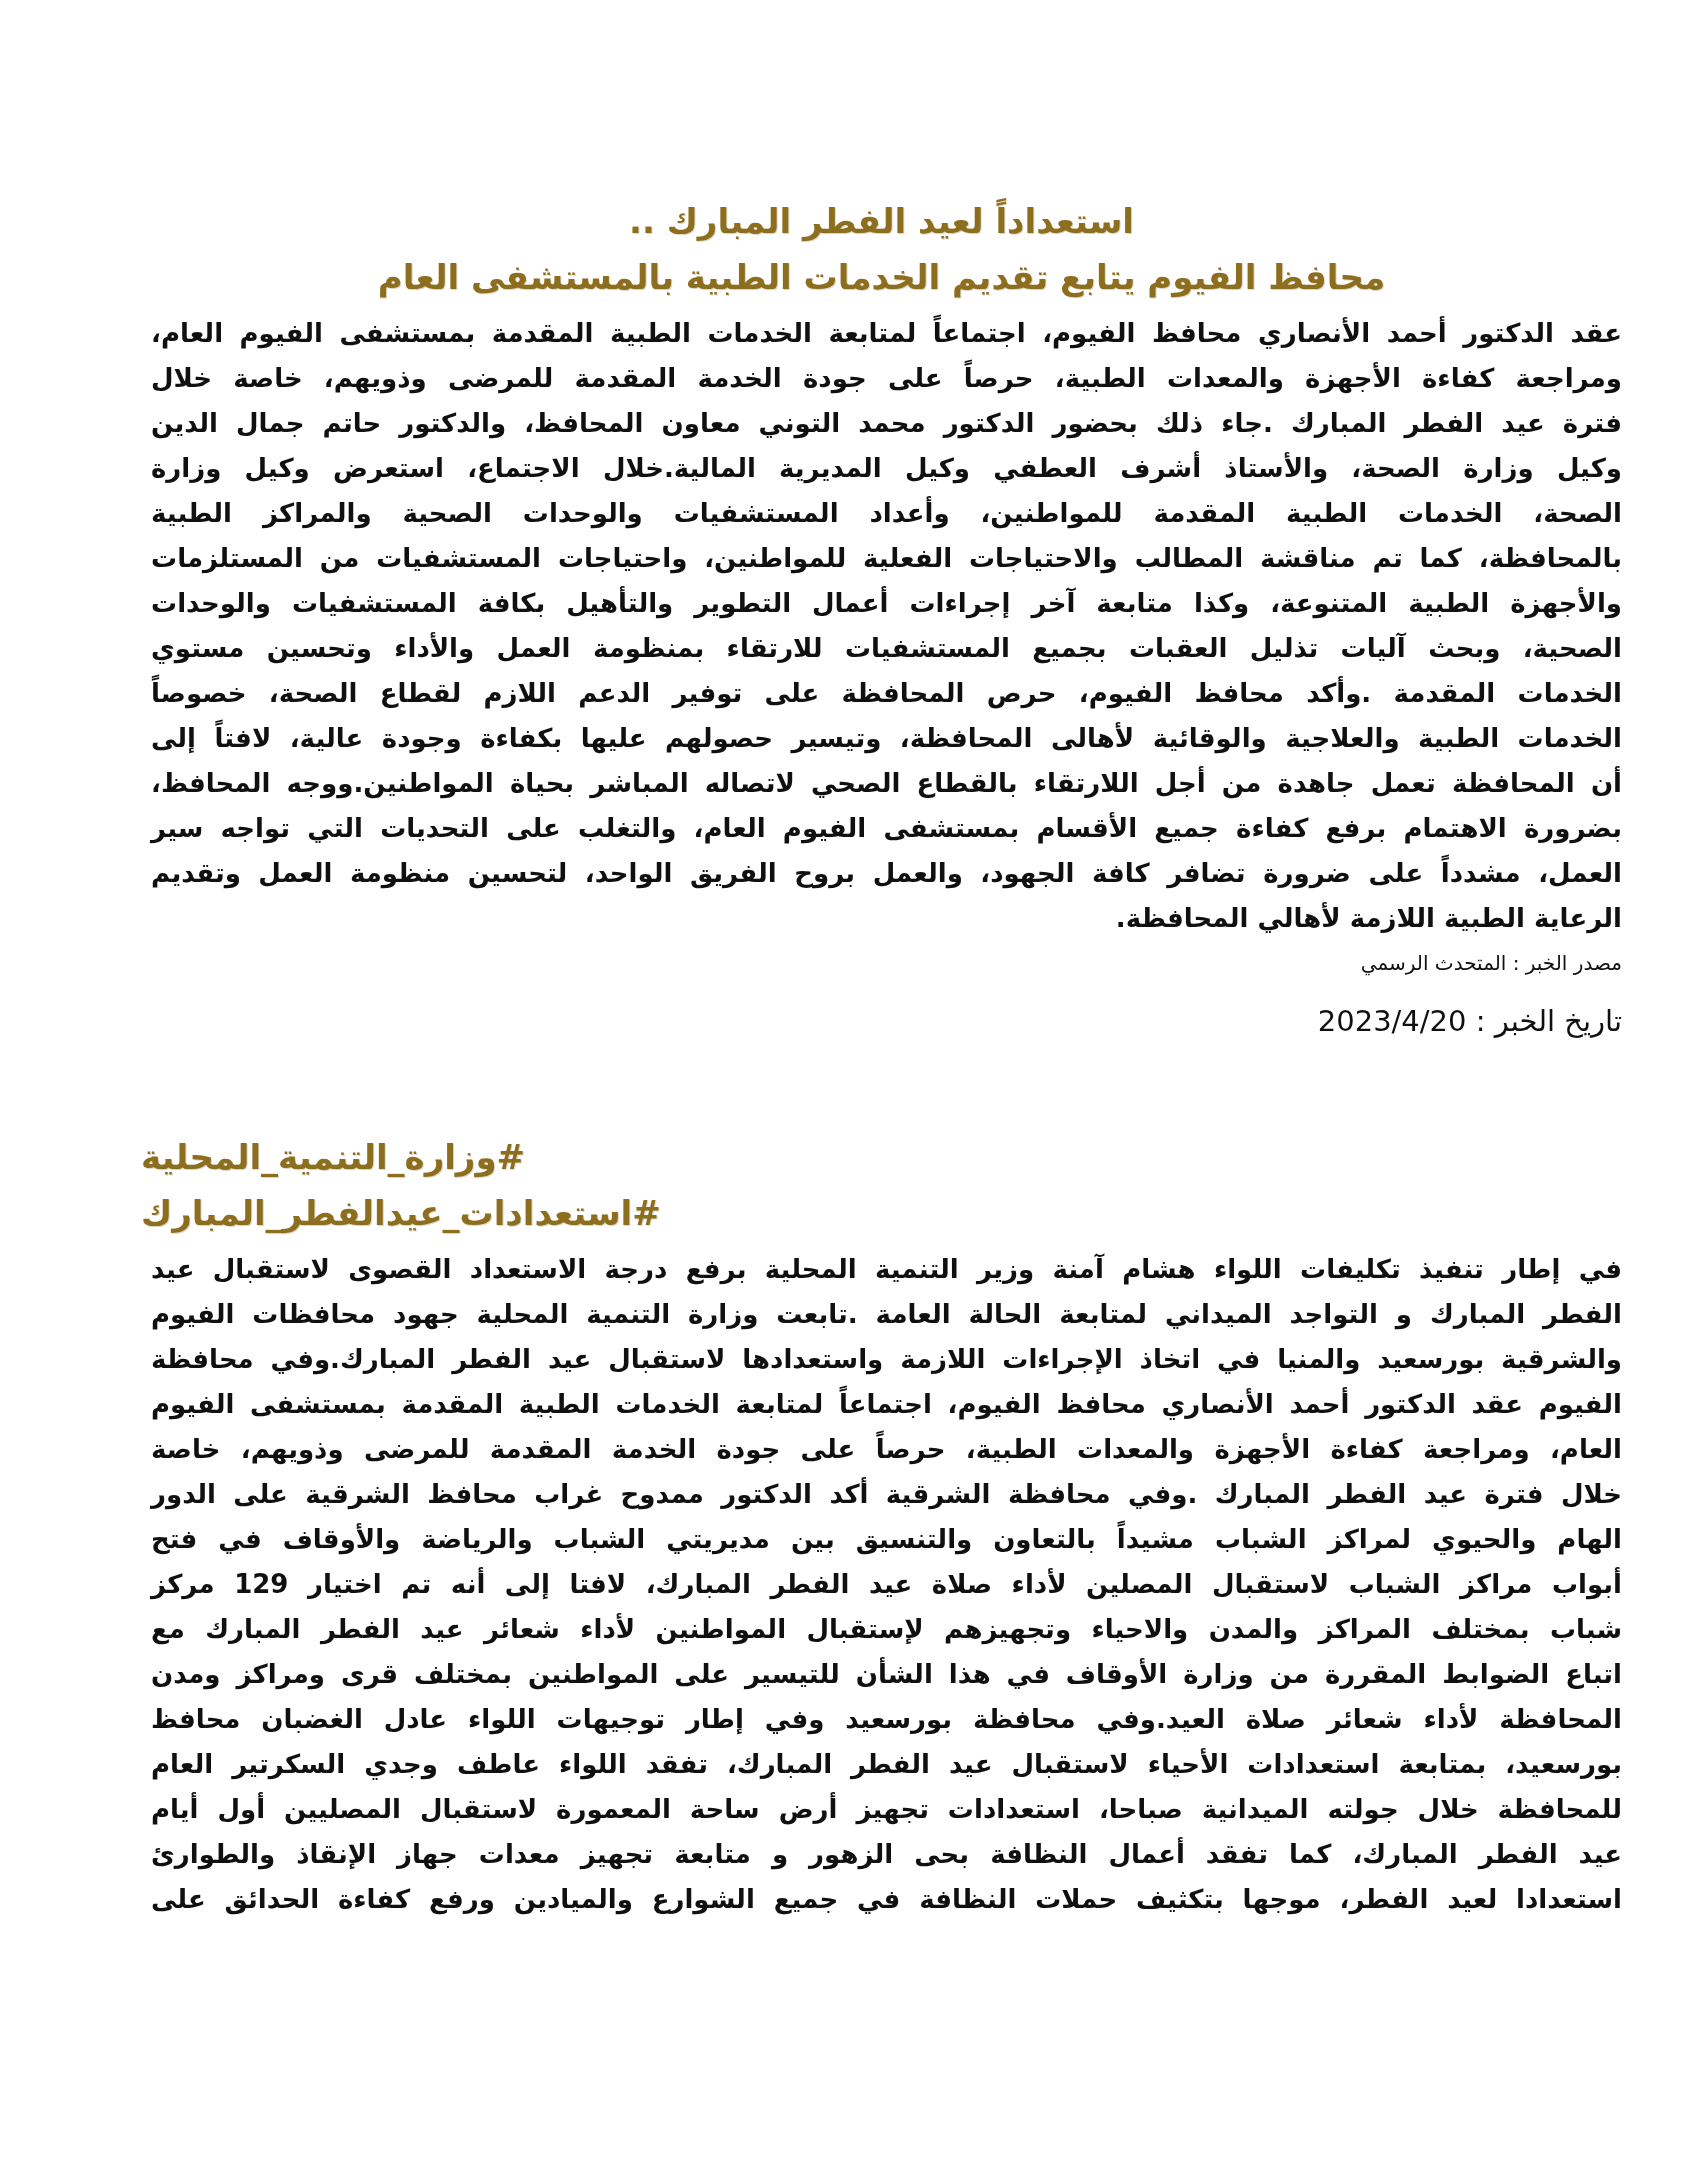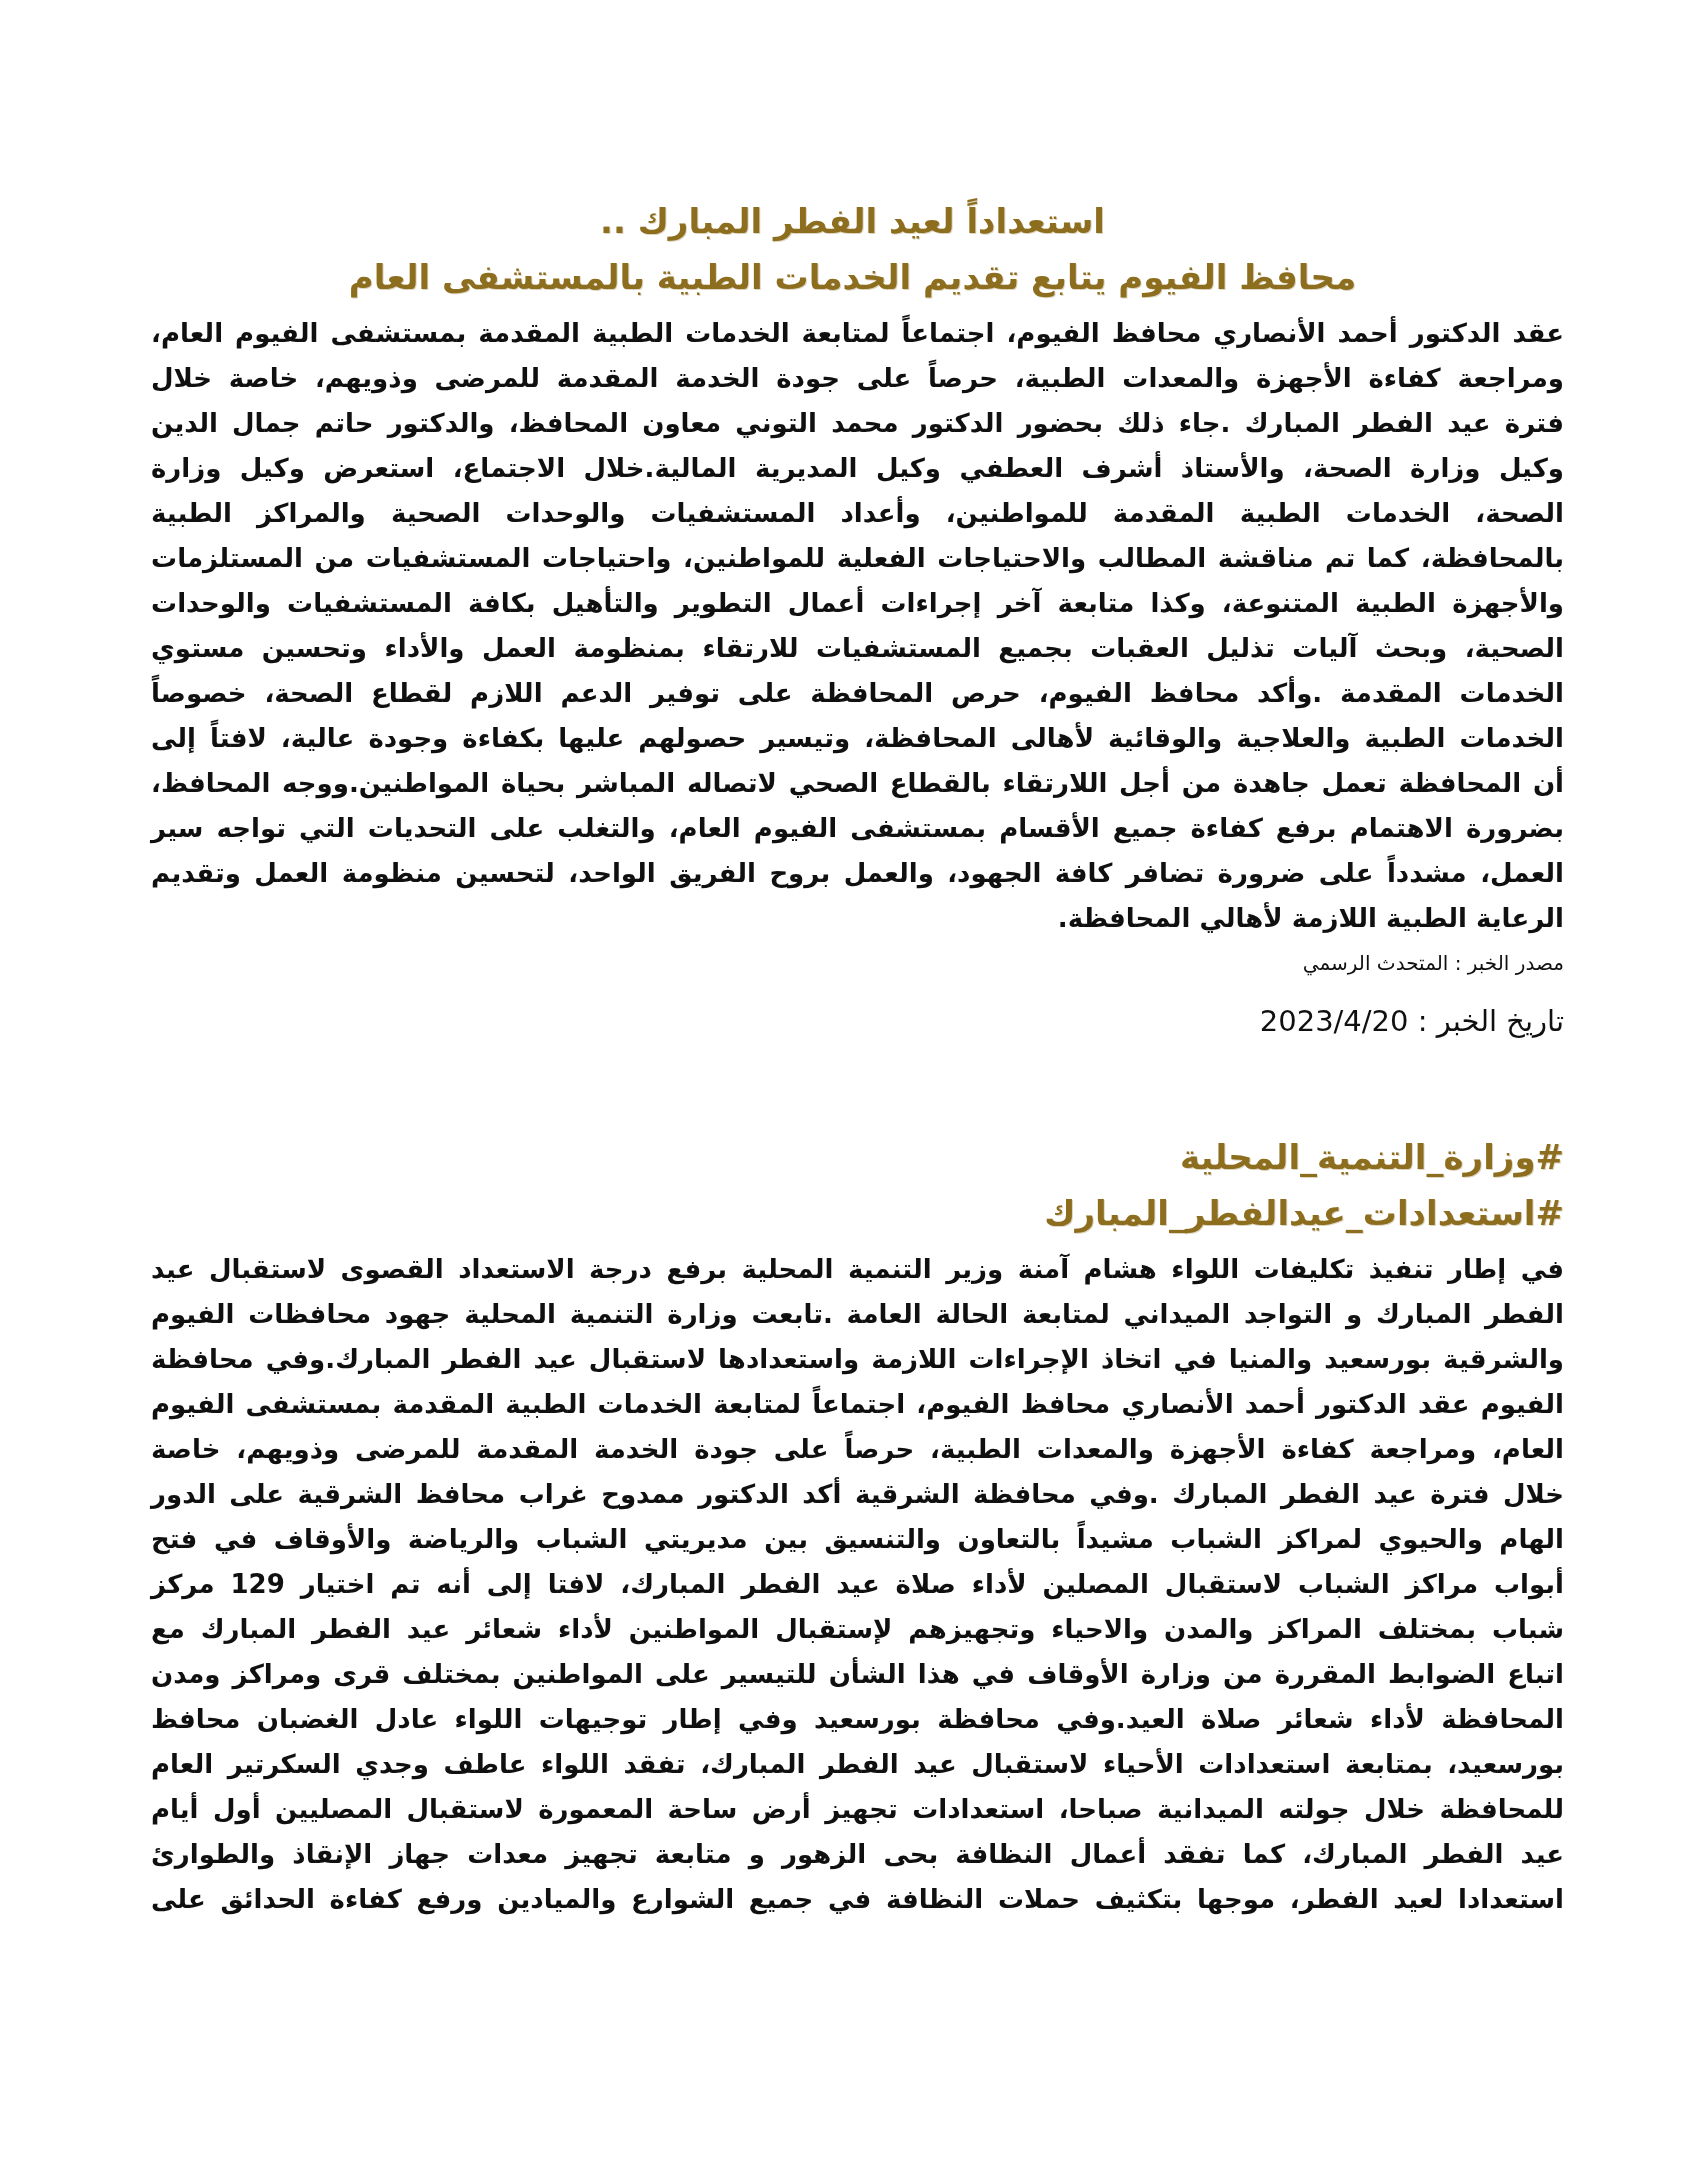--- a/index.html
+++ b/index.html
@@ -6,21 +6,21 @@
   html, body { margin: 0; padding: 0; }
   body {
     width: 1683px; height: 2178px;
     background: var(--paper);
     font-family: "DejaVu Sans", sans-serif;
     color: var(--ink);
   }
   .page {
     width: 1683px; height: 2178px;
     box-sizing: border-box;
-    padding: 193px 119px 0 141px;
+    padding: 193px 61px 0 141px;
     direction: rtl;
     overflow: hidden;
     background: var(--paper);
     border-radius: 11px;
   }
   .headline-block { text-align: center; }
   .headline {
     color: var(--accent);
     font-weight: bold;
     font-size: 34px;
@@ -48,21 +48,21 @@
   }
   .date-line {
     font-weight: normal;
     font-size: 29px;
     line-height: 46px;
     margin-top: 12px;
     text-align: right;
   }
   .hashtag-block {
     margin-top: 85px;
-    text-align: right;
+    text-align: left;
   }
   .hashtag {
     color: var(--accent);
     font-weight: bold;
     font-size: 34px;
     line-height: 56px;
     text-shadow: 1px 1px 0 rgba(120,90,20,0.25);
   }
 </style>
 </head>

